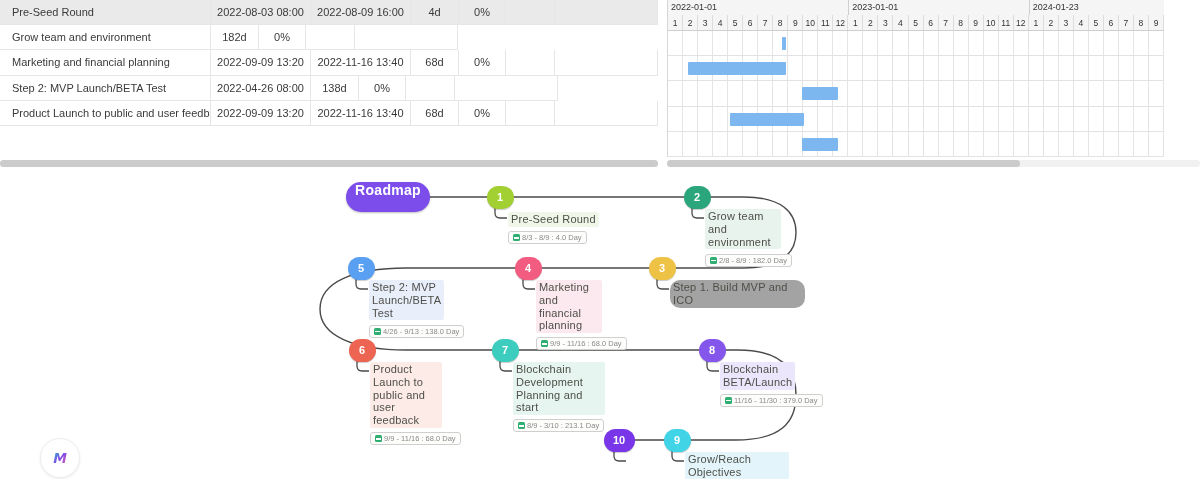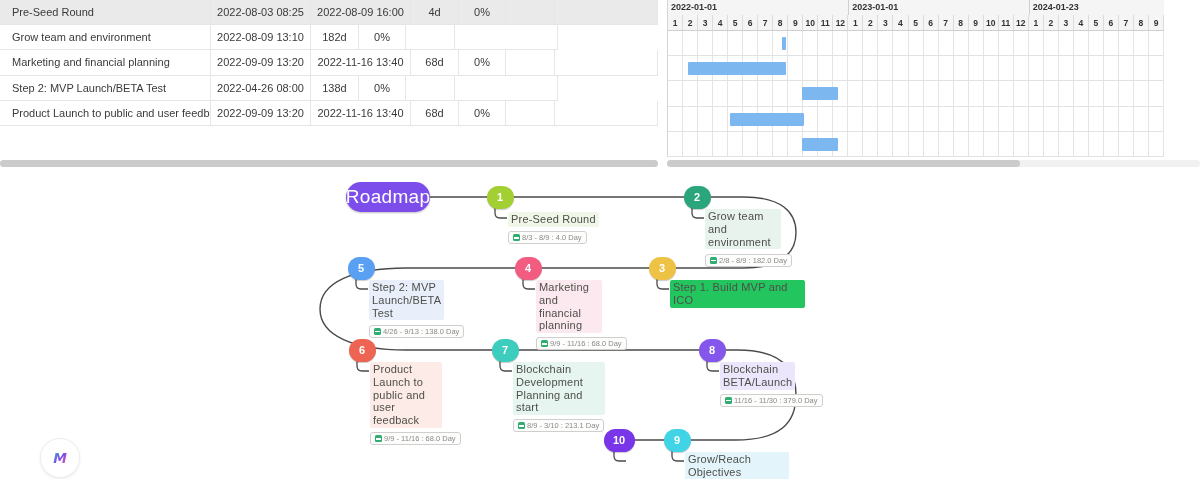--- a/index.html
+++ b/index.html
@@ -14,21 +14,21 @@
   .t-head .hc { display:flex; align-items:center; justify-content:center;
                 font-size:11px; color:#3a3a3a; border-right:1px solid #DCDCDC; height:100%; }
   .t-body .trow { display:flex; height:25.2px; background:#fff; }
   .t-body .trow.hl { background:#EAEAEA; }
   .t-body .tc { font-size:11px; color:#3a3a3a; border-right:1px solid #E6E6E6;
                 border-bottom:1px solid #E6E6E6; height:100%;
                 display:flex; align-items:center; justify-content:center; overflow:hidden; white-space:nowrap;}
   .t-body .tc.task { justify-content:flex-start; padding-left:12px; }
   .cw0{width:211px}.cw1{width:100px}.cw2{width:100px}.cw3{width:48px}.cw4{width:47px}.cw5{width:49px}.cw6{width:103px; border-right:none}
 
-  .timeline { position:absolute; left:667px; top:0; width:497px; height:157px; border-left:1px solid #D6D6D6;font-weight:bold; }
+  .timeline { position:absolute; left:667px; top:0; width:497px; height:157px; border-left:1px solid #D6D6D6; }
   .tl-years { position:absolute; left:0; top:0; height:15px; width:100%; background:#F5F5F5; display:flex; }
   .tl-years .yr { height:100%; border-left:1px solid #CFCFCF; font-size:9px; color:#333;
                   padding:2px 0 0 3px; white-space:nowrap; overflow:visible; }
   .tl-years .yr:first-child{ border-left:none; }
   .tl-months { position:absolute; left:0; top:15px; height:16px; width:100%; background:#F5F5F5;
                display:flex; border-bottom:1px solid #CFCFCF; }
   .tl-months .mo { height:100%; border-right:1px solid #DCDCDC; font-size:8.5px; color:#333;
                    display:flex; align-items:center; justify-content:center; }
   .tl-grid { position:absolute; left:0; top:31px; width:100%; height:126px; display:flex; }
   .tl-grid .gc { height:100%; border-right:1px solid #E4E4E4; }
@@ -40,22 +40,22 @@
   .h-scroll { position:absolute; top:160px; height:7px; border-radius:4px; background:#F1F1F1; }
   .h-scroll .thumb { height:7px; border-radius:4px; background:#CBCBCB; }
   .h-scroll.left { left:0; width:658px; }
   .h-scroll.right { left:667px; width:533px; }
 
   
   .mm-lines { position:absolute; left:0; top:0; width:1200px; height:479px; pointer-events:none; z-index:1; }
   .mindmap { position:absolute; left:0; top:0; width:1200px; height:479px; z-index:2; }
 
   .root-pill { position:absolute; left:346px; top:182px; width:84px; height:30px; border-radius:15px;
-               background:#7C4DEA; color:#fff; font-weight:normal; font-size:19px;
-               display:flex; align-items:center; justify-content:center; letter-spacing:.3px;
+               background:#7C4DEA; color:#fff; font-weight:bold; font-size:14px;
+               display:flex; align-items:flex-start; justify-content:center; letter-spacing:.3px;
                box-shadow:0 1px 2px rgba(0,0,0,.25); }
 
   .mm-circle { position:absolute; width:27px; height:23px; border-radius:12px; color:#fff;
                font-size:11px; font-weight:bold; display:flex; align-items:center; justify-content:center;
                box-shadow:0 1px 1px rgba(0,0,0,.2); }
   .mm-label-wrap { position:absolute; }
   .mm-title { display:inline-block; font-size:11px; line-height:1.16; color:#4e4f49;
               padding:1px 3px; border-radius:2px; letter-spacing:.2px; }
   .mm-badge { display:inline-flex; align-items:center; gap:2px; margin-top:2px;
               border:1px solid #CFCFCF; background:#FDFDFB; border-radius:3px;
@@ -68,30 +68,29 @@
           display:flex; align-items:center; justify-content:center; }
 </style>
 </head>
 <body>
 
 <div class="gantt">
   <div class="task-table">
     <div class="t-body">
         <div class="trow hl">
           <div class="tc cw0 task">Pre-Seed Round</div>
-          <div class="tc cw1">2022-08-03 08:25</div>
+          <div class="tc cw1">2022-08-03 08:00</div>
           <div class="tc cw2">2022-08-09 16:00</div>
           <div class="tc cw3">4d</div>
           <div class="tc cw4">0%</div>
           <div class="tc cw5"></div>
           <div class="tc cw6"></div>
         </div>
         <div class="trow">
           <div class="tc cw0 task">Grow team and environment</div>
-          <div class="tc cw2">2022-08-09 13:10</div>
           <div class="tc cw3">182d</div>
           <div class="tc cw4">0%</div>
           <div class="tc cw5"></div>
           <div class="tc cw6"></div>
         </div>
         <div class="trow">
           <div class="tc cw0 task">Marketing and financial planning</div>
           <div class="tc cw1">2022-09-09 13:20</div>
           <div class="tc cw2">2022-11-16 13:40</div>
           <div class="tc cw3">68d</div>
@@ -242,21 +241,21 @@
       <div class="mm-label-wrap" style="left: 508px; top: 209px; width: 95px;"><span class="mm-title" style="background: rgb(240, 247, 232);">Pre-Seed Round</span><div class="mm-badge">
           <span class="cal"></span>
           <span>8/3 - 8/9 : 4.0 Day</span>
         </div></div>
       <div class="mm-circle" style="left: 683.5px; top: 185.5px; background: rgb(43, 165, 124);">2</div>
       <div class="mm-label-wrap" style="left: 705px; top: 209px; width: 76px;"><span class="mm-title" style="background: rgb(233, 243, 238);">Grow team and environment</span><div class="mm-badge">
           <span class="cal"></span>
           <span>2/8 - 8/9 : 182.0 Day</span>
         </div></div>
       <div class="mm-circle" style="left: 648.5px; top: 256.5px; background: rgb(238, 194, 68);">3</div>
-      <div class="mm-label-wrap" style="left: 670px; top: 280px; width: 135px;"><span class="mm-title" style="background: #22c55e;">Step 1. Build MVP and ICO</span></div>
+      <div class="mm-label-wrap" style="left: 670px; top: 280px; width: 135px;"><span class="mm-title" style="background: #a3a3a3; border-radius: 10px;">Step 1. Build MVP and ICO</span></div>
       <div class="mm-circle" style="left: 514.5px; top: 256.5px; background: rgb(242, 92, 128);">4</div>
       <div class="mm-label-wrap" style="left: 536px; top: 280px; width: 66px;"><span class="mm-title" style="background: rgb(252, 233, 239);">Marketing and financial planning</span><div class="mm-badge">
           <span class="cal"></span>
           <span>9/9 - 11/16 : 68.0 Day</span>
         </div></div>
       <div class="mm-circle" style="left: 347.5px; top: 256.5px; background: rgb(90, 160, 242);">5</div>
       <div class="mm-label-wrap" style="left: 369px; top: 280px; width: 72px;"><span class="mm-title" style="background: rgb(232, 238, 250);">Step 2: MVP Launch/BETA Test</span><div class="mm-badge">
           <span class="cal"></span>
           <span>4/26 - 9/13 : 138.0 Day</span>
         </div></div>

